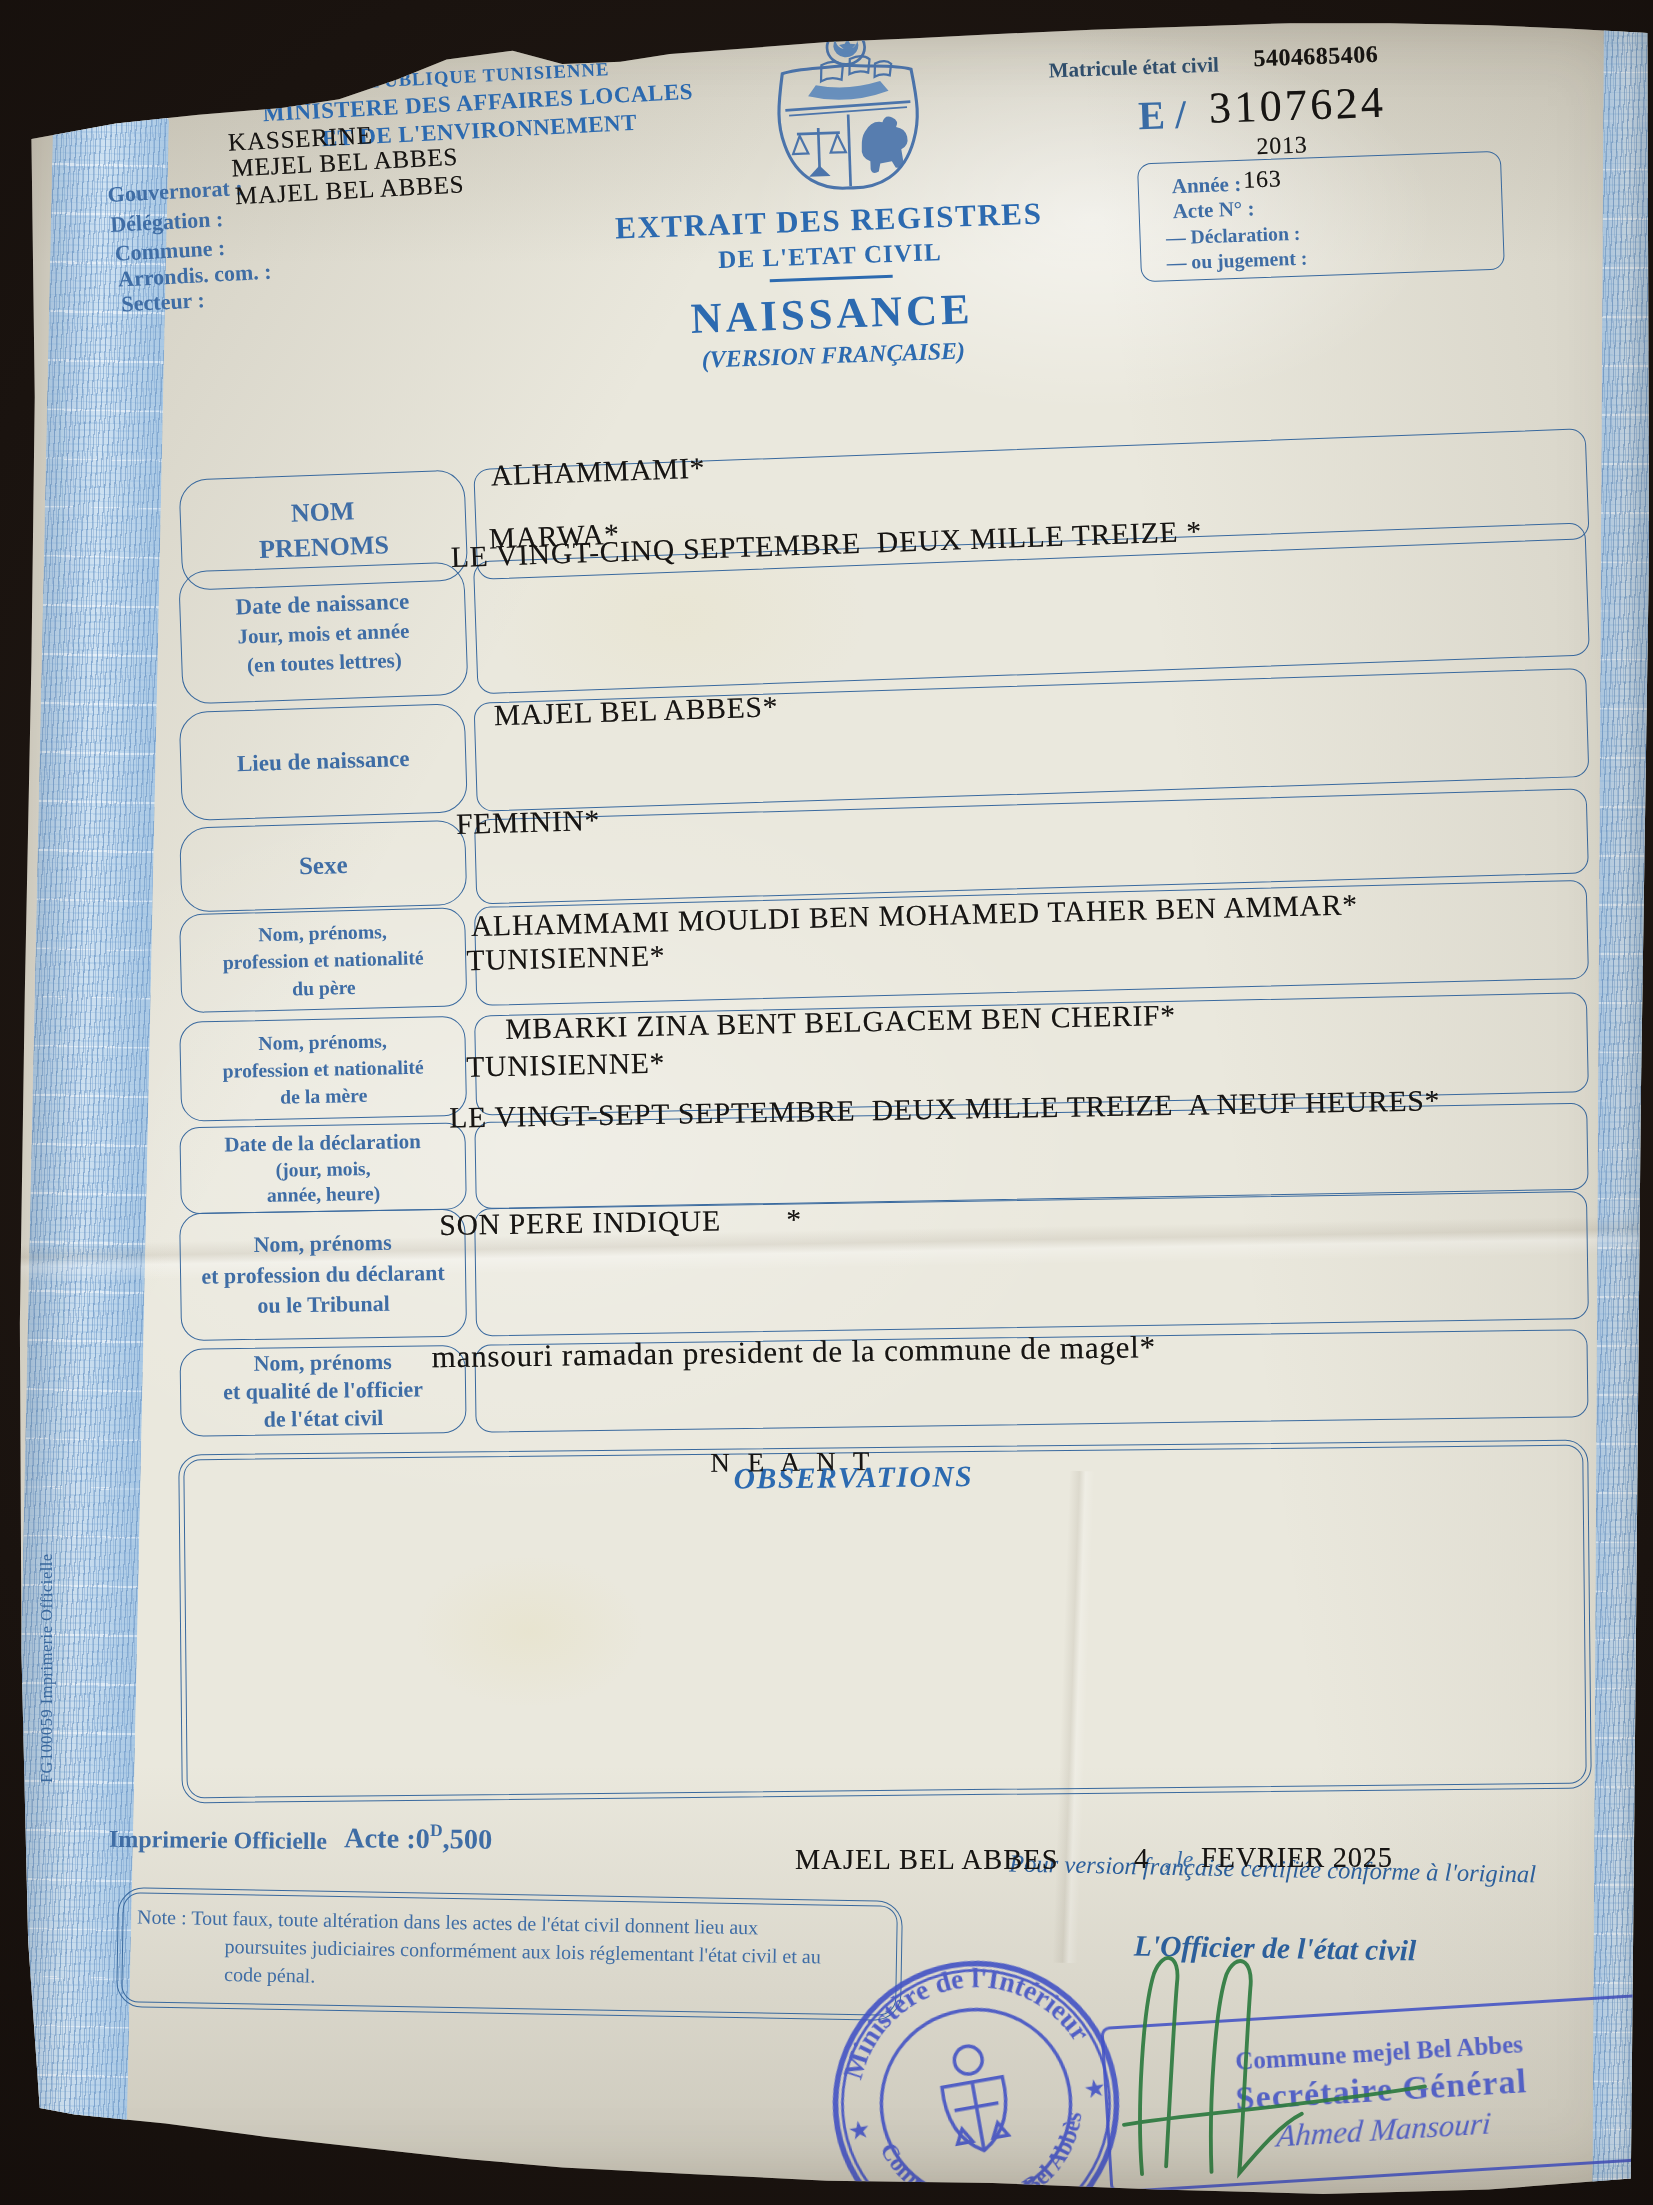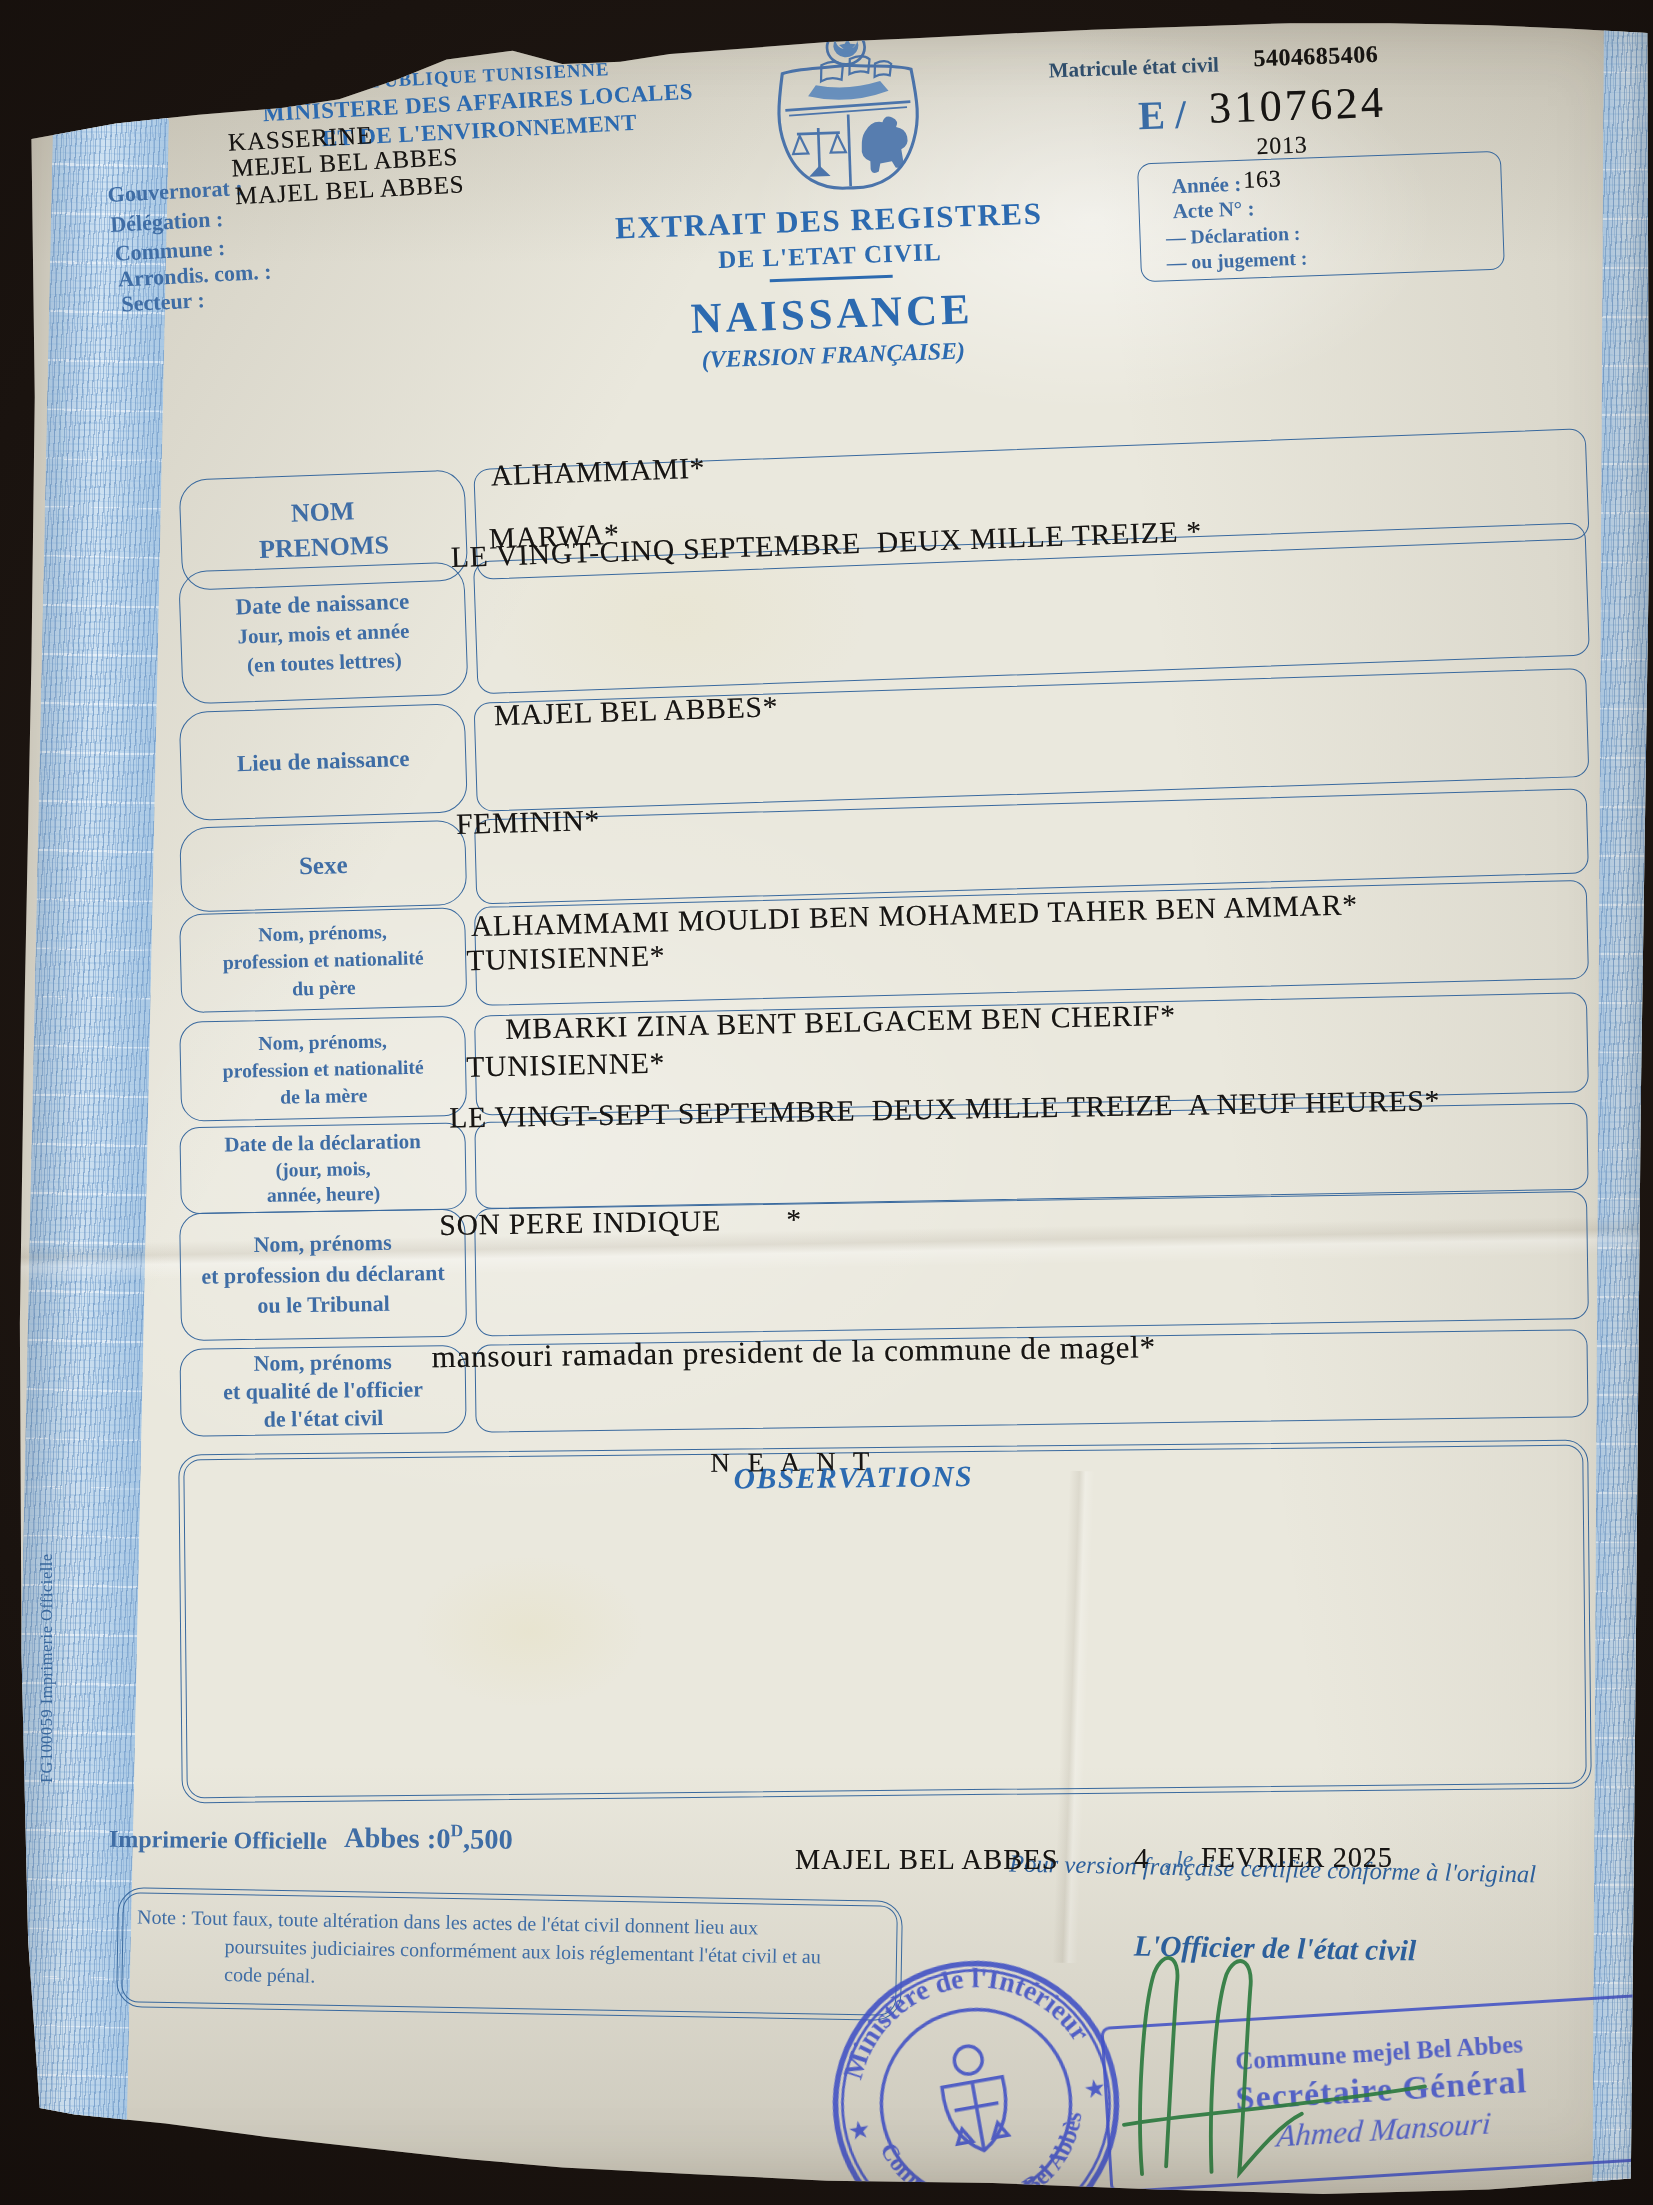--- a/index.html
+++ b/index.html
@@ -222,21 +222,21 @@
       </div>
     </div>
 
     <div class="obox" style="left:180px;top:1447px;width:1408px;height:347px;transform:rotate(-.6deg);">
       <div class="abs b it" style="left:0;right:0;top:13px;text-align:center;color:var(--blt);font-size:29.5px;letter-spacing:1.6px;transform:translateX(-30px);">OBSERVATIONS</div>
       <div class="abs typed" style="left:531px;top:-2.2px;font-size:27px;letter-spacing:5.5px;">N E A N T</div>
     </div>
 
     <div class="abs lbl" style="left:109px;top:1826px;font-size:24px;font-weight:600;transform:rotate(.6deg);">Imprimerie Officielle</div>
     <div class="abs" style="left:344px;top:1820px;color:#3f6da5;font-weight:600;font-size:28.4px;transform:rotate(.6deg);">
-      <span>Abbes :0</span><span style="font-size:17.5px;vertical-align:12px;">D</span><span>,500</span>
+      <span>Acte :0</span><span style="font-size:17.5px;vertical-align:12px;">D</span><span>,500</span>
     </div>
     <div class="abs it" style="left:1009px;top:1855px;font-size:24.6px;color:#2c5f9b;transform:rotate(1.2deg);white-space:nowrap;">Pour version française certifiée conforme à l'original</div>
     <div class="abs typed" style="left:795px;top:1844px;font-size:28.4px;letter-spacing:1.1px;">MAJEL BEL ABBES</div>
     <div class="abs typed" style="left:1134px;top:1843px;font-size:28.4px;">4</div>
     <div class="abs it" style="left:1164px;top:1846px;font-size:24px;color:#3a6ca5;">, le</div>
     <div class="abs typed" style="left:1201px;top:1842px;font-size:28.4px;">FEVRIER 2025</div>
 
     <div class="obox" style="left:117px;top:1894px;width:783px;height:118px;transform:rotate(1deg);border-radius:26px;">
       <div class="abs" style="left:18.6px;top:14.2px;right:11px;color:#3f6da5;font-size:20px;line-height:1.4;">
         <div>Note : Tout faux, toute altération dans les actes de l'état civil donnent lieu aux</div>

